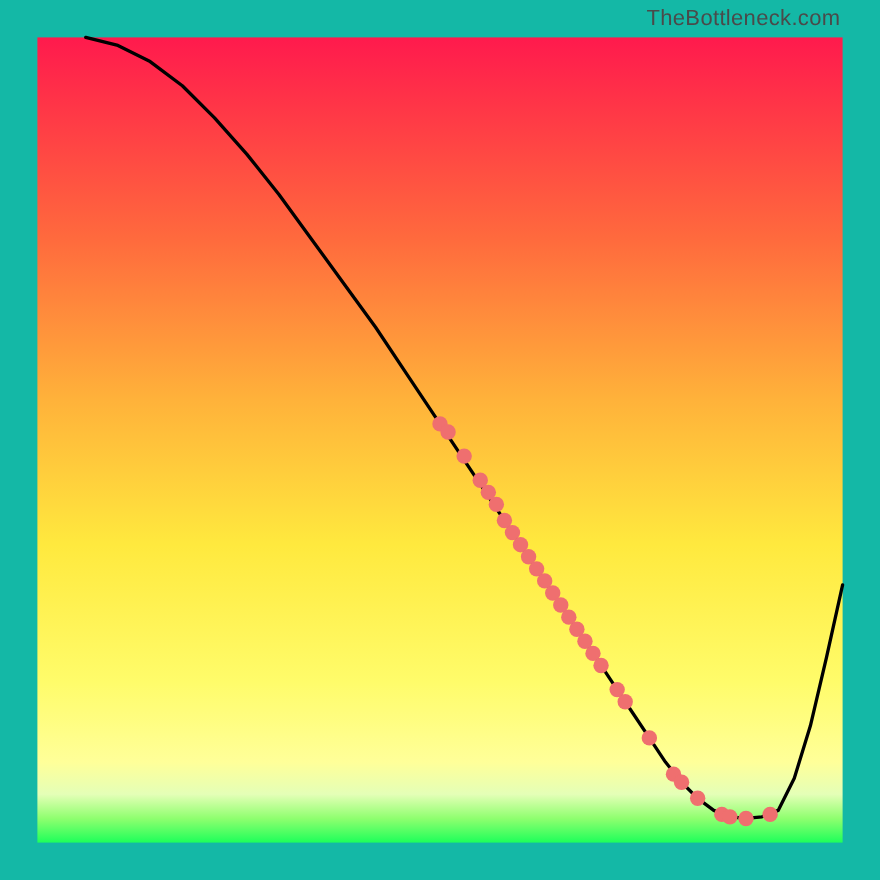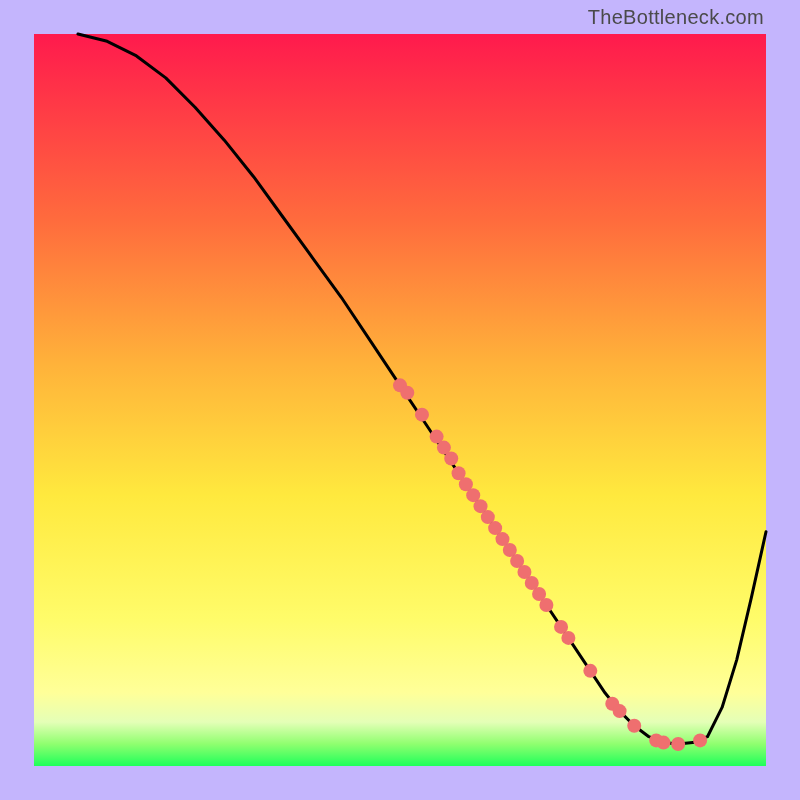--- a/index.html
+++ b/index.html
@@ -10,21 +10,21 @@
     height: 800px;
     position: relative;
     font-family: Arial, Helvetica, sans-serif;
   }
   .frame {
     position: absolute;
     left: 0;
     top: 0;
     width: 800px;
     height: 800px;
-    background: #c4b5fd;
+    background: #14b8a6;
   }
   .plot-area {
     position: absolute;
     left: 34px;
     top: 34px;
     width: 732px;
     height: 732px;
     
     background: linear-gradient(
       to bottom,

